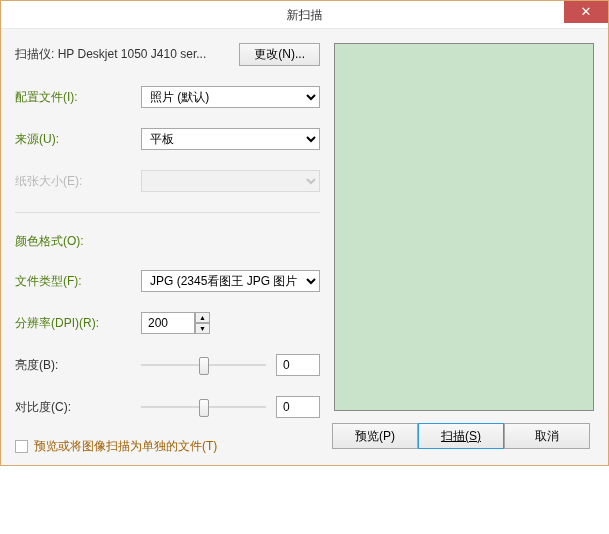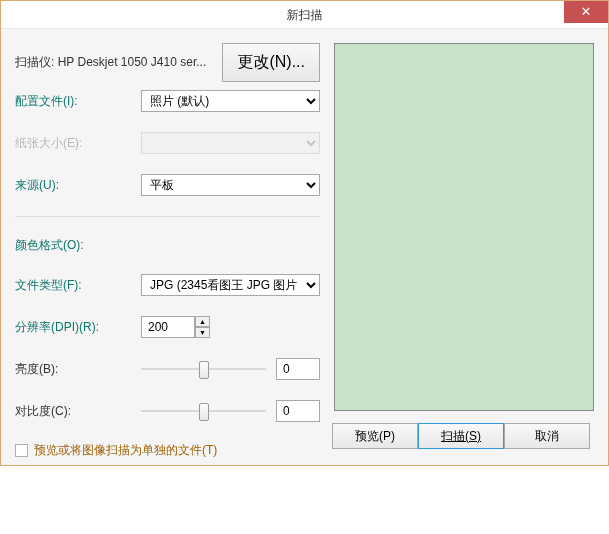--- a/index.html
+++ b/index.html
@@ -34,33 +34,33 @@
   }
   .left-pane { flex: 1; padding-right: 14px; }
   .right-pane { width: 260px; }
   .preview-box {
     width: 100%; height: 100%;
     border: 1px solid #888;
     background: #c9e3cb;
   }
   .scanner-row {
     display: flex; align-items: center; gap: 7px;
-    margin-bottom: 8px;
+    margin-bottom: 20px;
   }
   .scanner-label { font-size: 12px; color: #333; flex: 1; white-space: nowrap; overflow: hidden; text-overflow: ellipsis; }
   .change-btn {
-    padding: 8px 14px; font-size: 16px;
+    padding: 2px 14px; font-size: 12px;
     background: linear-gradient(#f8f8f8,#e8e8e8);
     border: 1px solid #a8a8a8; cursor: pointer;
   }
   .form-row {
     display: flex; align-items: center;
     margin-bottom: 20px;
   }
-  .form-label { width: 126px; font-size: 12px; color: #0f766e; }
+  .form-label { width: 126px; font-size: 12px; color: #4d7c0f; }
   .form-label.disabled { color: #b8b8b8; }
   .form-select {
     flex: 1; max-width: 180px;
     font-size: 12px; padding: 2px 4px;
     border: 1px solid #a8a8a8; background: #fff;
     height: 22px;
   }
   .form-select:disabled { background: #f0f0f0; color: #b0b0b0; border-color: #d0d0d0; }
   .divider { border-top: 1px solid #ddd; margin: 4px 0 20px 0; }
   .spinner-wrap { display: flex; }
@@ -138,30 +138,30 @@
       </div>
 
       <div class="form-row">
         <span class="form-label">配置文件(I):</span>
         <select class="form-select">
           <option>照片 (默认)</option>
         </select>
       </div>
 
       <div class="form-row">
+        <span class="form-label">来源(U):</span>
+        <select class="form-select">
+          <option>平板</option>
+        </select>
+      </div>
+
+      <div class="form-row">
         <span class="form-label disabled">纸张大小(E):</span>
         <select class="form-select" disabled="">
           <option></option>
-        </select>
-      </div>
-
-      <div class="form-row">
-        <span class="form-label">来源(U):</span>
-        <select class="form-select">
-          <option>平板</option>
         </select>
       </div>
 
       <div class="divider"></div>
 
       <div class="form-row">
         <span class="form-label">颜色格式(O):</span>
       </div>
 
       <div class="form-row">

